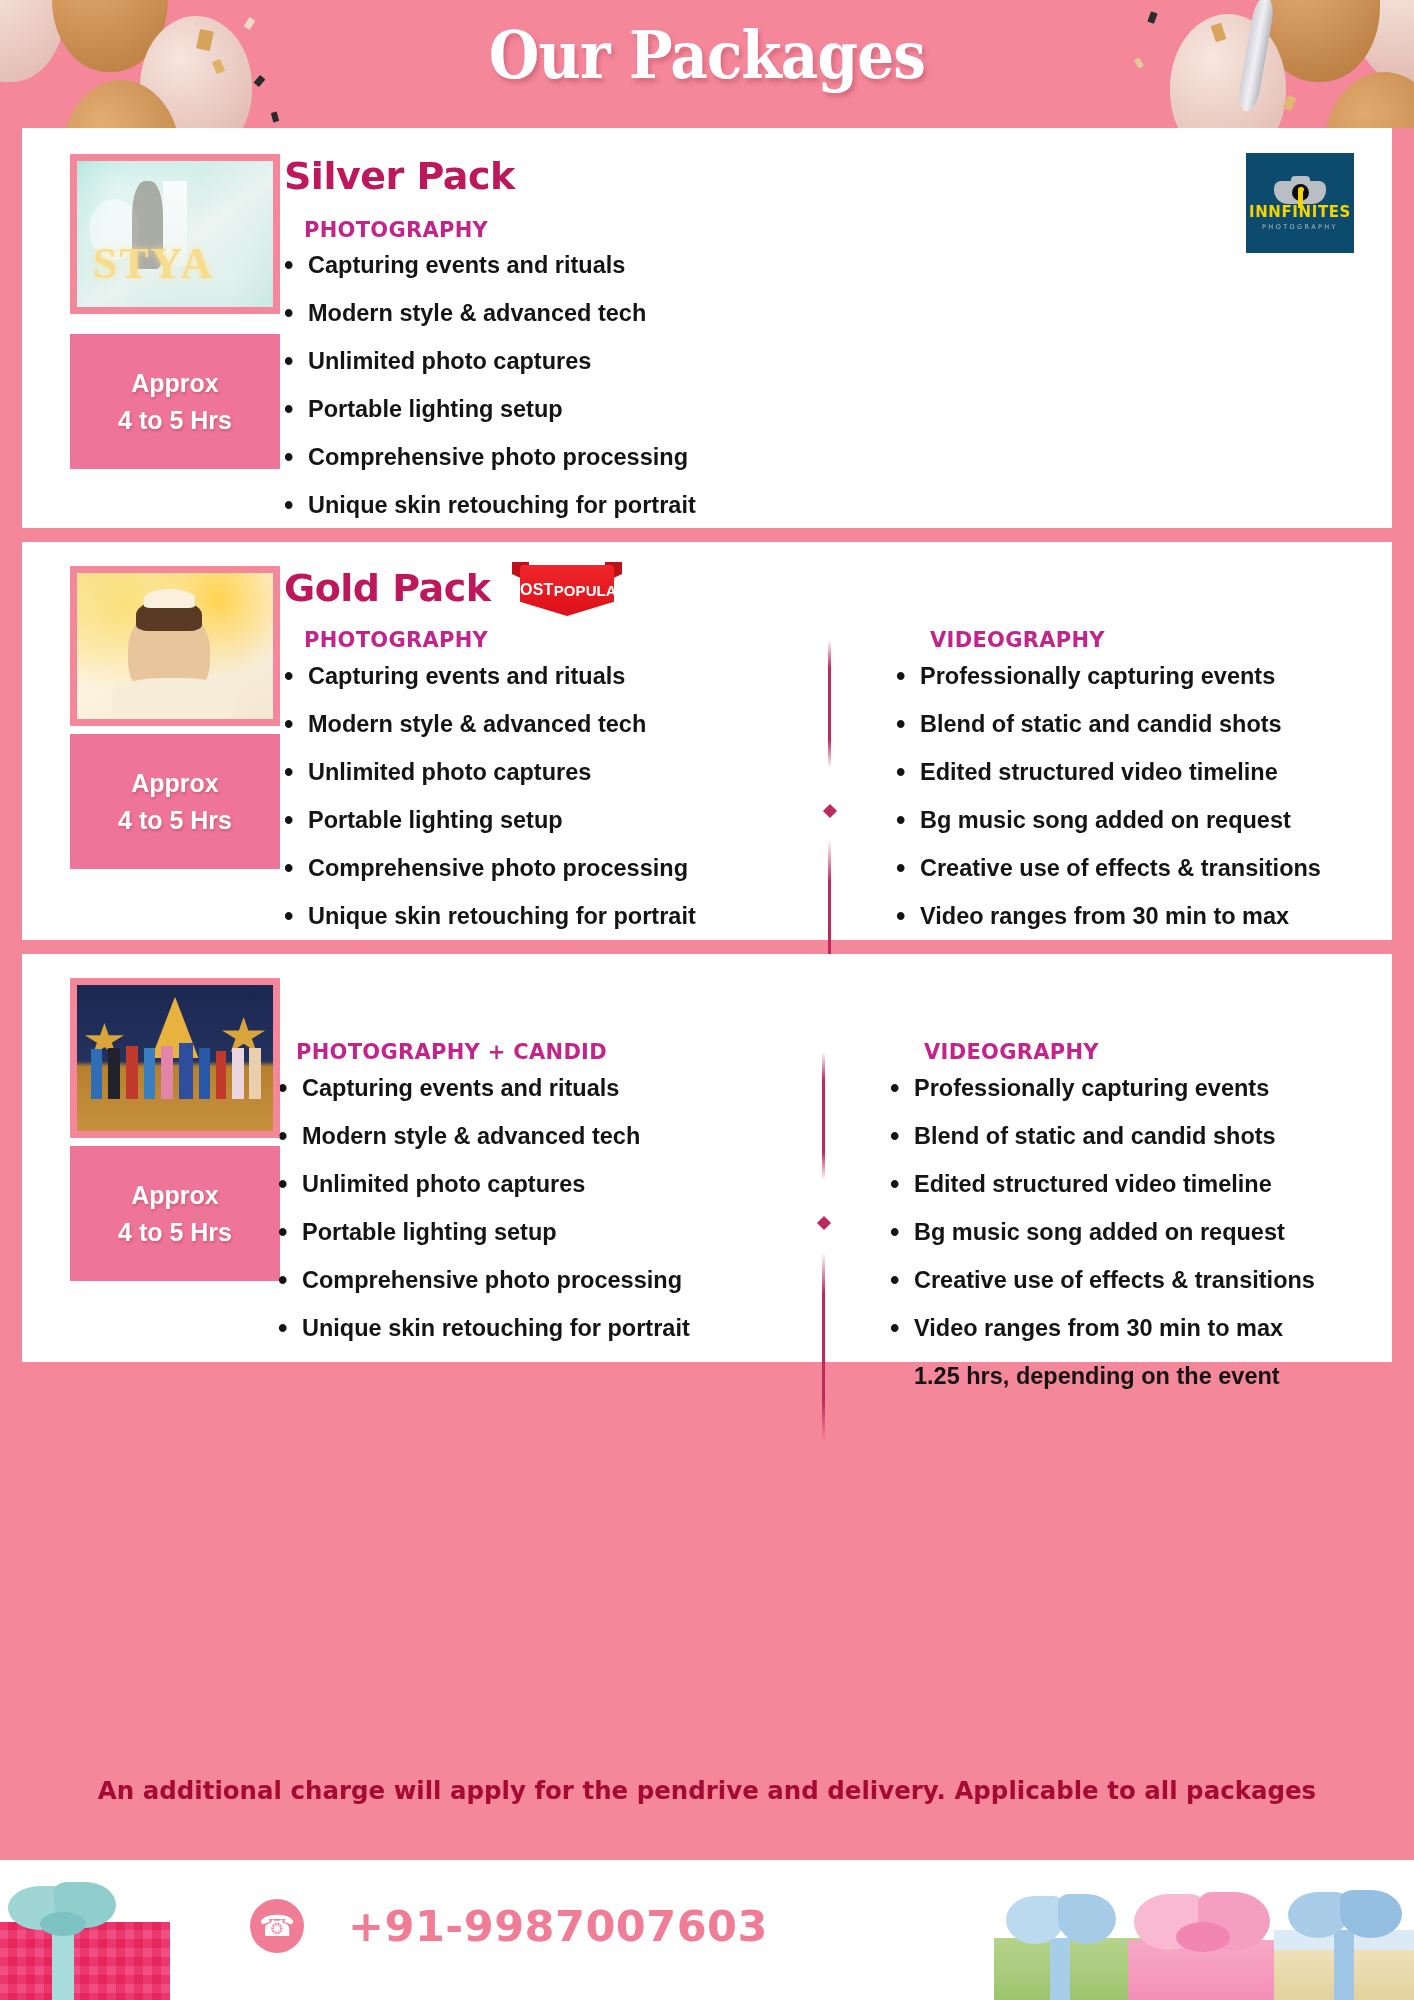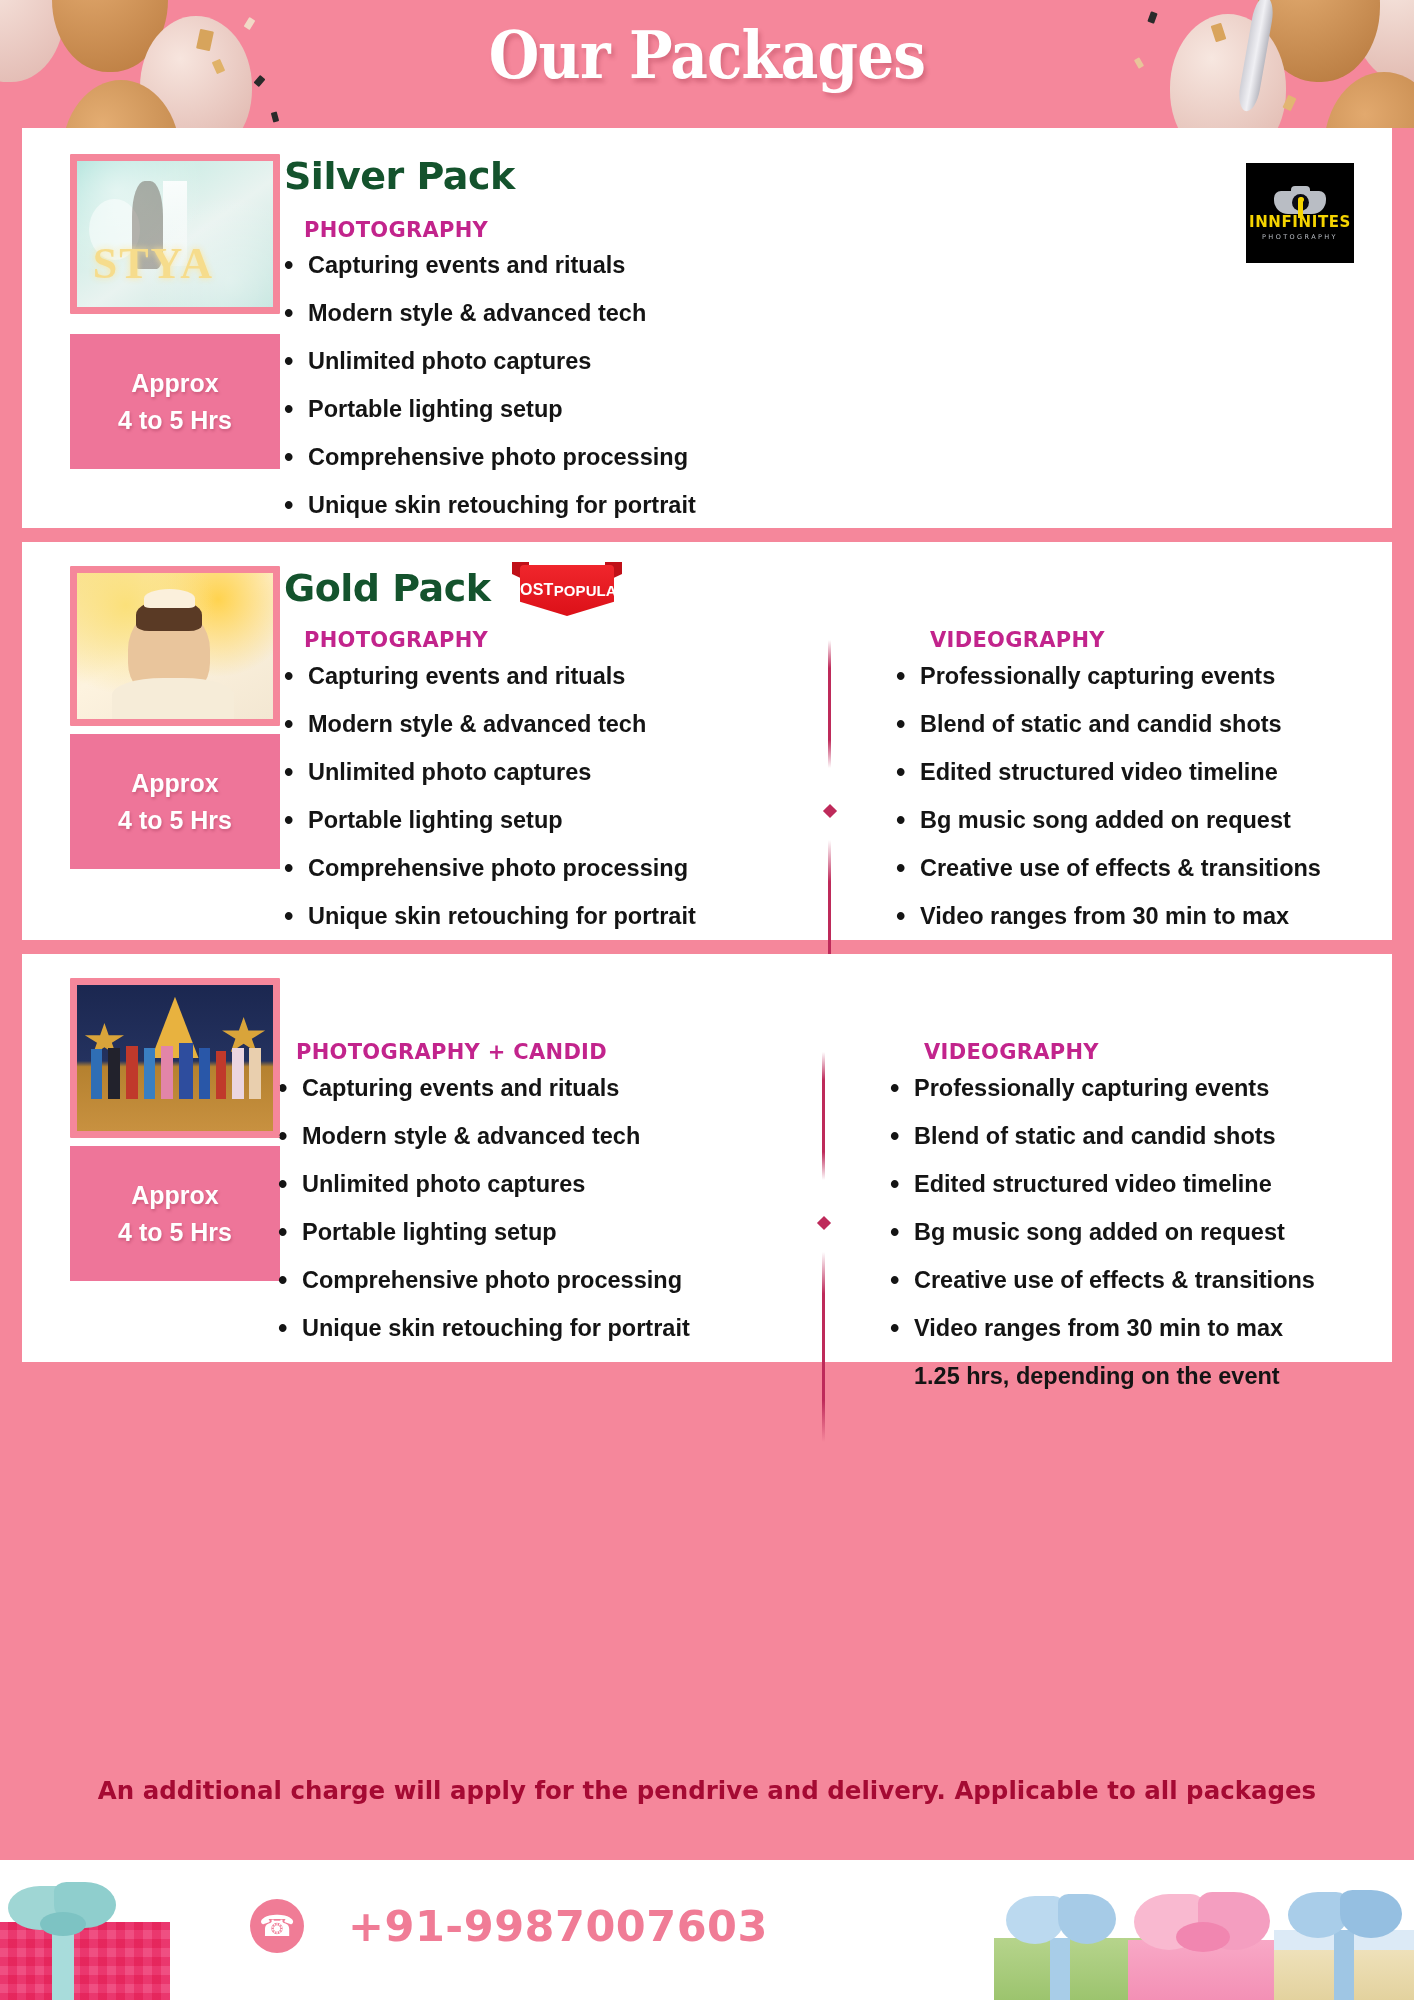--- a/index.html
+++ b/index.html
@@ -44,21 +44,21 @@
   }
   #card-silver  { top:128px;  height:400px; }
   #card-gold    { top:542px;  height:398px; }
   #card-diamond { top:954px;  height:408px; }
 
   .pack-title {
     position:absolute;
     font-family:"DejaVu Sans", sans-serif;
     font-weight:bold;
     font-size:38px;
-    color:#14532d;
+    color:#be185d;
     letter-spacing:-.5px;
     white-space:nowrap;
   }
 
   .thumb {
     position:absolute;
     left:48px;
     width:210px;
     height:160px;
     background:#F5879B;
@@ -136,23 +136,23 @@
     background:linear-gradient(to bottom,rgba(190,40,90,0) 0%,#BE2A5A 22%,#BE2A5A 78%,rgba(190,40,90,0) 100%);
   }
   .divider .dia {
     position:absolute; left:-3.5px; width:10px; height:10px;
     background:#BE2A5A; transform:rotate(45deg);
   }
 
   
   .logo {
     position:absolute;
-    right:38px; top:35px;
+    right:38px; top:25px;
     width:108px; height:100px;
-    background:#000000;
+    background:#0c4a6e;
     display:flex; flex-direction:column;
     align-items:center; justify-content:center;
   }
   .logo .cam { position:relative; width:52px; height:28px; margin-bottom:1px; }
   .logo .cam .body {
     position:absolute; left:0; top:5px; width:52px; height:23px;
     background:#B9BDC4; border-radius:7px 7px 14px 14px;
   }
   .logo .cam .bump {
     position:absolute; left:17px; top:0px; width:19px; height:8px;

